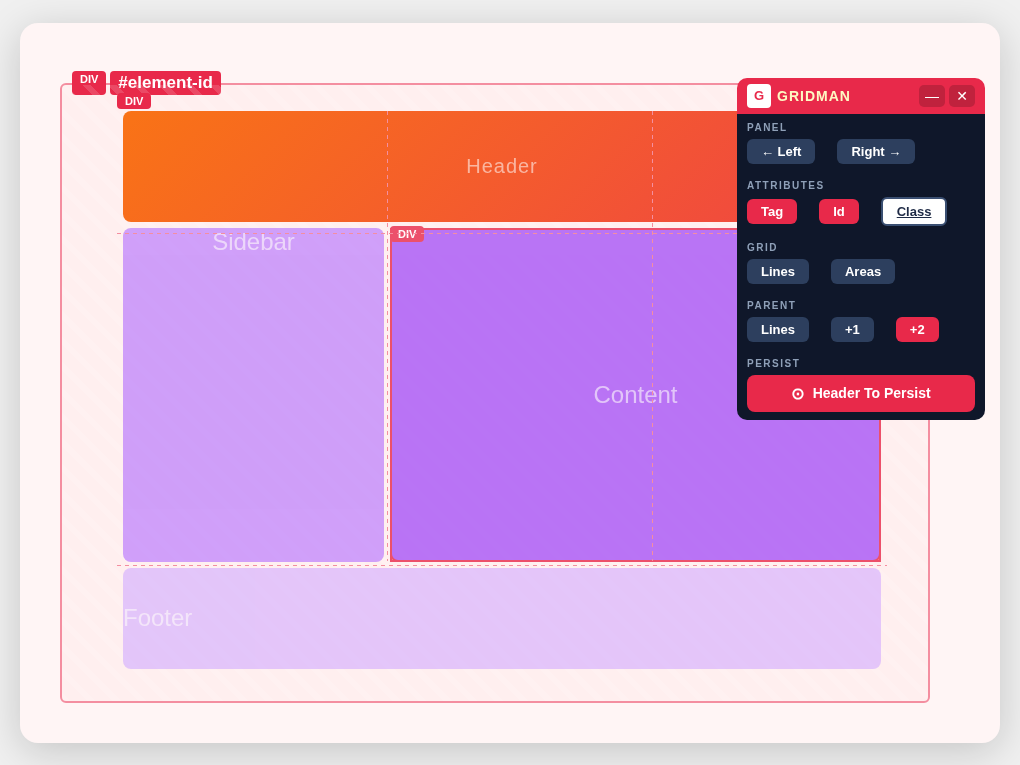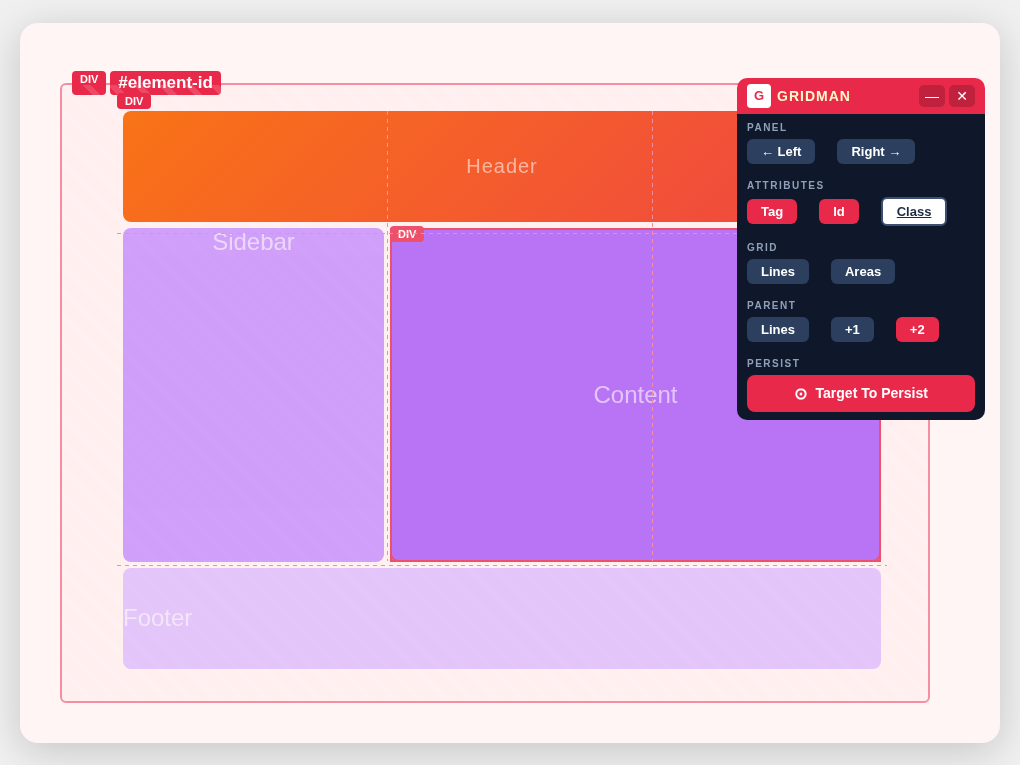--- a/index.html
+++ b/index.html
@@ -452,19 +452,19 @@
         <button class="panel-btn btn-dark">Lines</button>
         <button class="panel-btn btn-dark">+1</button>
         <button class="panel-btn btn-red">+2</button>
       </div>
     </div>
 
     <div class="panel-section">
       <span class="section-label">PERSIST</span>
       <button class="persist-btn">
         <span class="persist-icon">⊙</span>
-        <span>Target To Persist</span>
+        <span>Header To Persist</span>
       </button>
     </div>
 
   </div>
 
 </div>
 
 </body></html>

